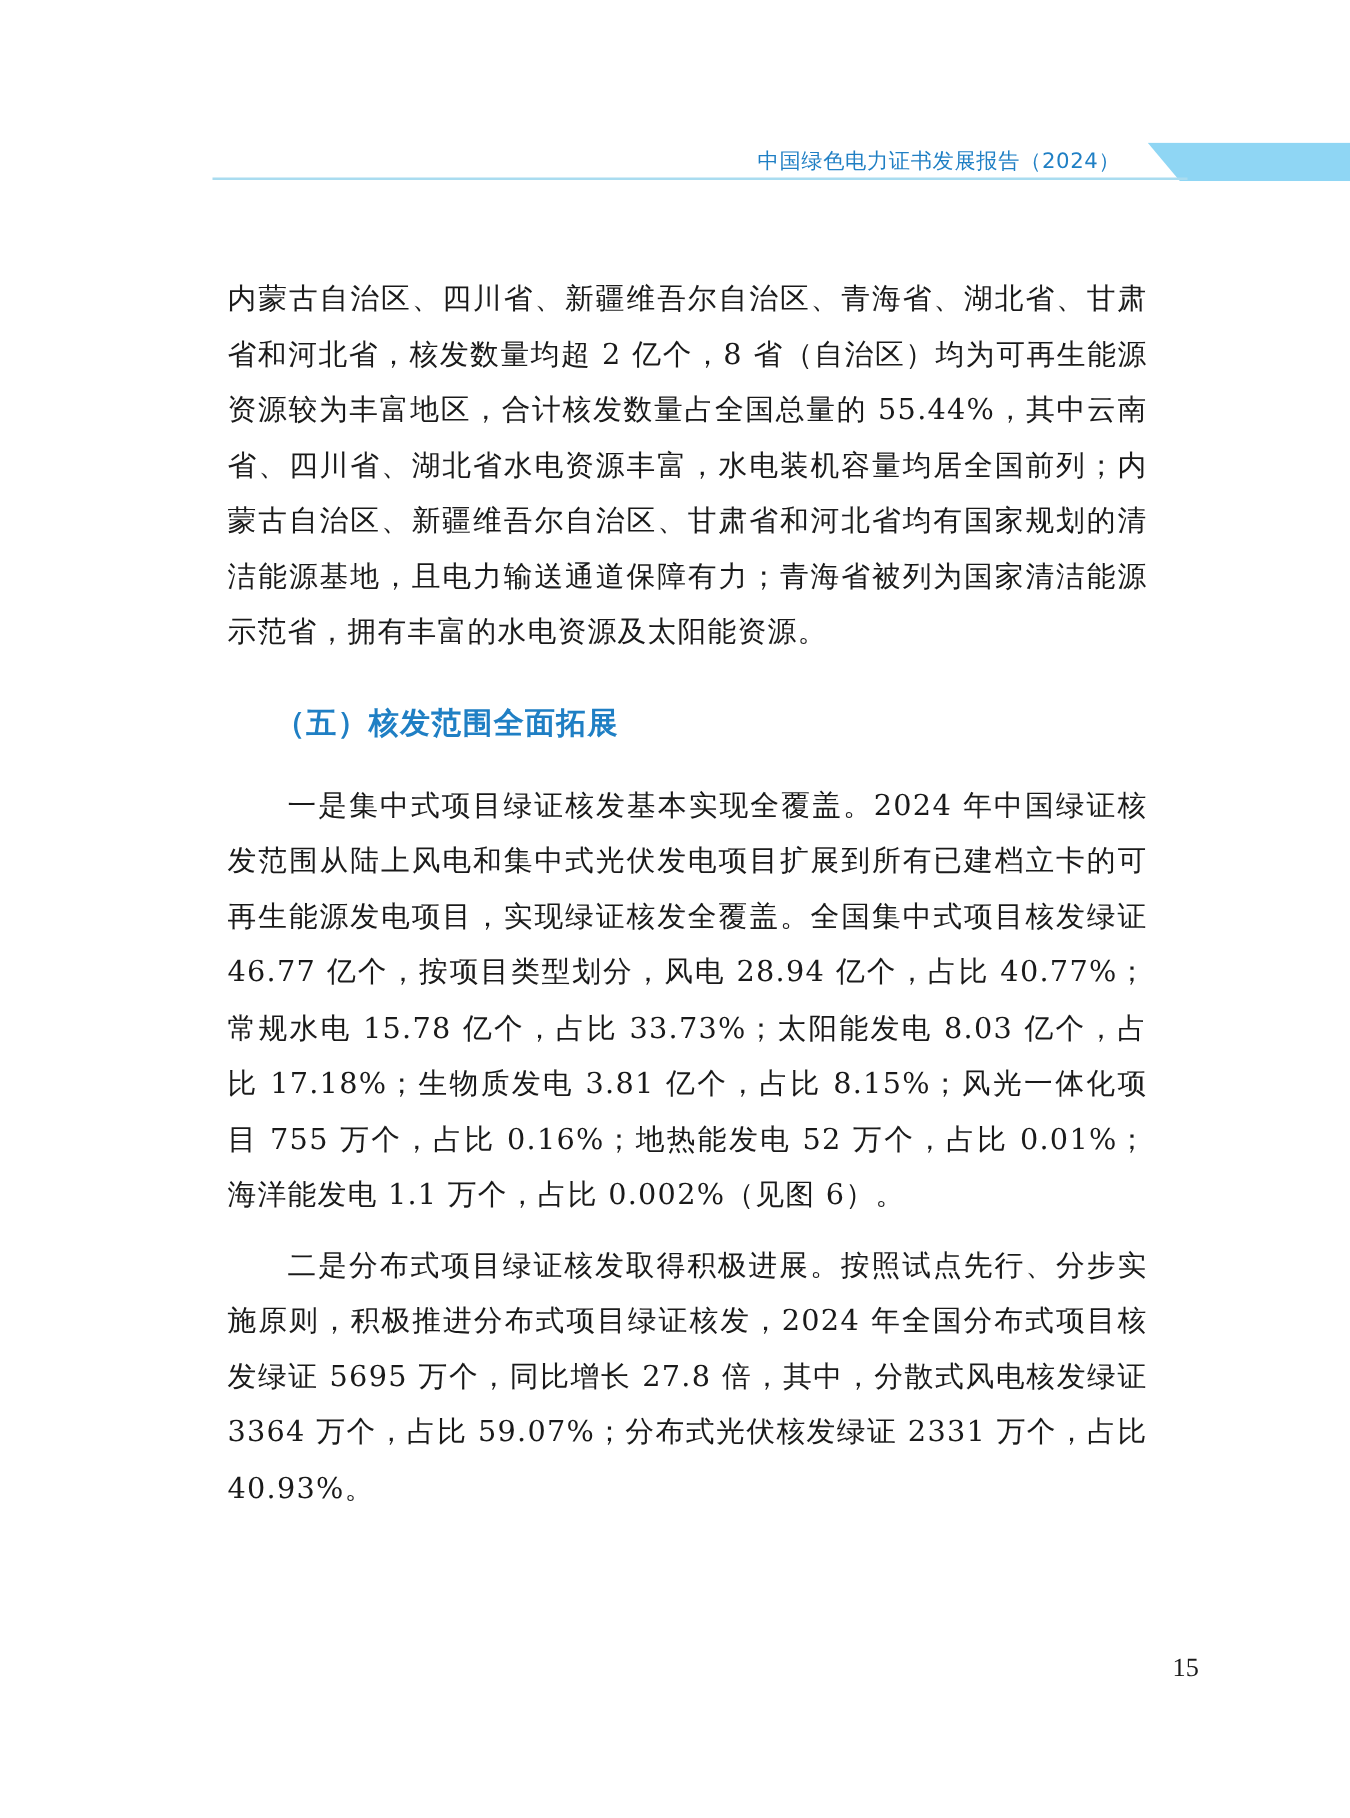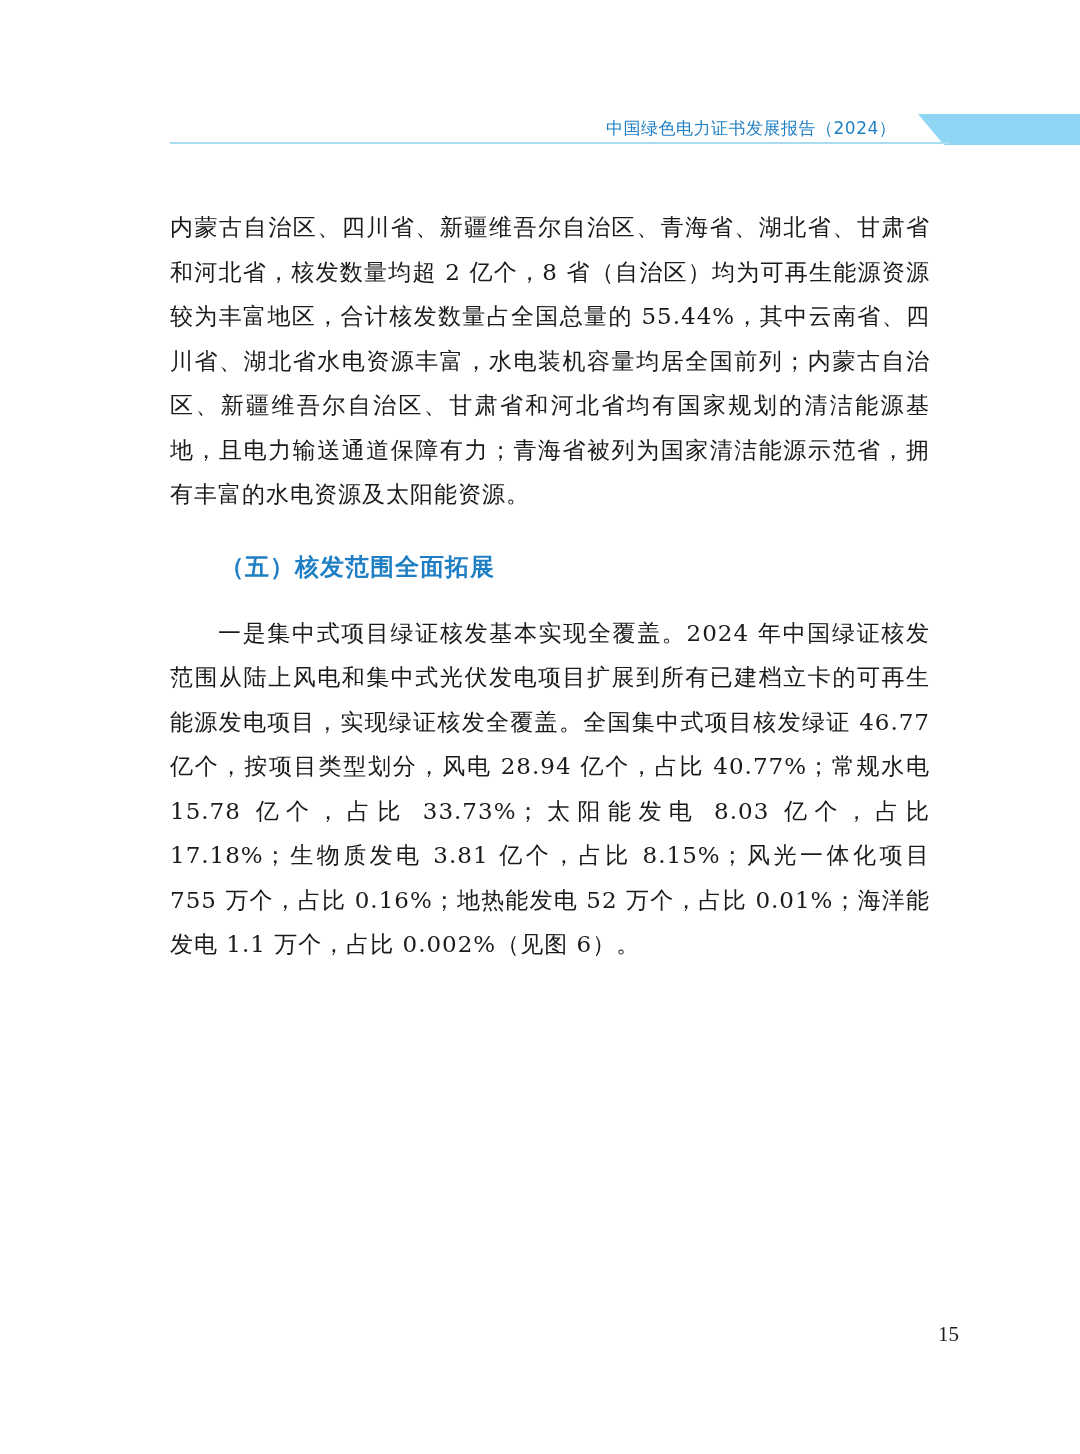--- a/index.html
+++ b/index.html
@@ -49,21 +49,21 @@
       background: #8fd6f4;
       clip-path: polygon(0 0, 100% 0, 100% 100%, 26px 100%);
     }
     .content {
       position: absolute;
       left: 170px;
       top: 205px;
       width: 760px;
     }
     .para {
-      margin: 0;
+      margin: 12px;
       font-size: 23px;
       line-height: 44.5px;
       text-align: justify;
       text-justify: inter-character;
       letter-spacing: 1px;
       color: #1a1a1a;
     }
     .para.indent {
       text-indent: 48px;
     }
@@ -95,15 +95,16 @@
 <div class="header">
   <div class="header-title">中国绿色电力证书发展报告（2024）</div>
   <div class="header-tab"></div>
   <div class="header-line"></div>
 </div>
 
 <div class="content">
   <p class="para">内蒙古自治区、四川省、新疆维吾尔自治区、青海省、湖北省、甘肃省和河北省，核发数量均超 2 亿个，8 省（自治区）均为可再生能源资源较为丰富地区，合计核发数量占全国总量的 55.44%，其中云南省、四川省、湖北省水电资源丰富，水电装机容量均居全国前列；内蒙古自治区、新疆维吾尔自治区、甘肃省和河北省均有国家规划的清洁能源基地，且电力输送通道保障有力；青海省被列为国家清洁能源示范省，拥有丰富的水电资源及太阳能资源。</p>
   <h2 class="section-heading">（五）核发范围全面拓展</h2>
   <p class="para indent">一是集中式项目绿证核发基本实现全覆盖。2024 年中国绿证核发范围从陆上风电和集中式光伏发电项目扩展到所有已建档立卡的可再生能源发电项目，实现绿证核发全覆盖。全国集中式项目核发绿证 46.77 亿个，按项目类型划分，风电 28.94 亿个，占比 40.77%；常规水电 15.78 亿个，占比 33.73%；太阳能发电 8.03 亿个，占比 17.18%；生物质发电 3.81 亿个，占比 8.15%；风光一体化项目 755 万个，占比 0.16%；地热能发电 52 万个，占比 0.01%；海洋能发电 1.1 万个，占比 0.002%（见图 6）。</p>
+  <p class="para indent">二是分布式项目绿证核发取得积极进展。按照试点先行、分步实施原则，积极推进分布式项目绿证核发，2024 年全国分布式项目核发绿证 5695 万个，同比增长 27.8 倍，其中，分散式风电核发绿证 3364 万个，占比 59.07%；分布式光伏核发绿证 2331 万个，占比 40.93%。</p>
 </div>
 
 <div class="page-number">15</div>
 
 </body></html>

